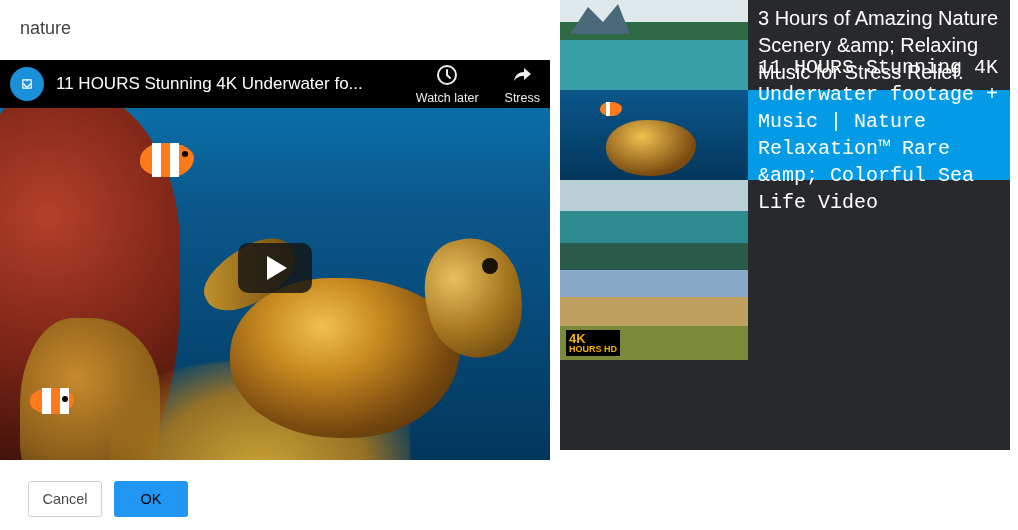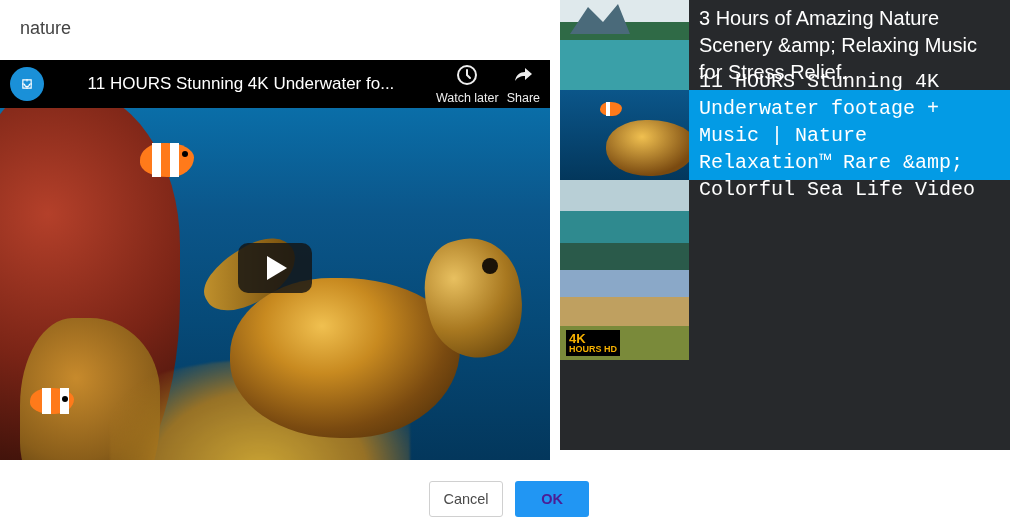--- a/index.html
+++ b/index.html
@@ -5,22 +5,22 @@
   * { box-sizing: border-box; margin: 0; padding: 0; }
   html, body { width: 1018px; height: 530px; font-family: Arial, Helvetica, sans-serif; background: #fff; overflow: hidden; }
 
   .search-bar { position: absolute; left: 0; top: 0; right: 0; height: 60px; padding: 18px 20px 0 20px; }
   .search-input { width: 520px; border: none; outline: none; font-size: 18px; color: #444; background: transparent; }
 
   .player { position: absolute; left: 0; top: 60px; width: 550px; height: 400px; background: #000; }
   .player-topbar { position: absolute; left: 0; top: 0; right: 0; height: 48px; background: rgba(0,0,0,.85); display: flex; align-items: center; padding: 0 10px; color: #fff; }
   .channel-logo { width: 34px; height: 34px; border-radius: 50%; background: #1a90d8; display: flex; align-items: center; justify-content: center; margin-right: 12px; flex-shrink: 0; }
   .channel-logo svg { width: 20px; height: 20px; }
-  .player-title { font-size: 17px; white-space: nowrap; overflow: hidden; text-overflow: ellipsis; flex: 1; color: #fff; text-align: center; }
-  .player-actions { display: flex; gap: 8px; margin-left: 10px; }
+  .player-title { font-size: 17px; white-space: nowrap; overflow: hidden; text-overflow: ellipsis; flex: 1; color: #fff; }
+  .player-actions { display: flex; gap: 26px; margin-left: 10px; }
   .pa { display: flex; flex-direction: column; align-items: center; font-size: 12.5px; color: #eee; cursor: pointer; }
   .pa svg { width: 24px; height: 24px; margin-bottom: 4px; }
 
   .player-image { position: absolute; left: 0; top: 48px; right: 0; bottom: 0; overflow: hidden; }
   .sea { position: absolute; inset: 0; background: linear-gradient(180deg, #0a6ea8 0%, #0b568a 30%, #064a78 60%, #03375c 100%); }
   .reef { position: absolute; left: -40px; top: -20px; width: 220px; height: 420px; background: radial-gradient(circle at 40% 30%, #b4402a 0%, #7a2416 45%, #3e120a 80%); border-radius: 60% 80% 70% 90% / 70% 60% 80% 60%; filter: blur(.4px); }
   .reef2 { position: absolute; left: 20px; top: 210px; width: 140px; height: 200px; background: radial-gradient(circle at 40% 30%, #c78a2c 0%, #8a5e1a 50%, #3e2b0a 90%); border-radius: 60% 80% 70% 90% / 70% 60% 80% 60%; }
   .turtle { position: absolute; left: 170px; top: 90px; width: 340px; height: 270px; }
   .turtle .shell { position: absolute; left: 60px; top: 80px; width: 230px; height: 160px; background: radial-gradient(ellipse at 40% 30%, #f0c050 0%, #c88a20 30%, #7a4a10 65%, #3a2306 100%); border-radius: 55% 65% 60% 60% / 60% 55% 70% 60%; }
   .turtle .head { position: absolute; left: 256px; top: 40px; width: 96px; height: 120px; background: radial-gradient(circle at 35% 30%, #e8c060 0%, #a87820 50%, #5a3a08 100%); border-radius: 60% 70% 60% 70% / 70% 60% 80% 60%; transform: rotate(-15deg); }
@@ -33,21 +33,21 @@
   .clown .stripe.s2 { left: 30px; }
   .clown .eye { position: absolute; right: 6px; top: 8px; width: 6px; height: 6px; background: #000; border-radius: 50%; }
   .anemone { position: absolute; left: 110px; bottom: -10px; width: 300px; height: 110px; background: radial-gradient(ellipse at 50% 100%, #e0b030 0%, #a87820 50%, transparent 80%); filter: blur(1px); opacity: .9; border-radius: 50% 50% 0 0; }
 
   .play-button { position: absolute; left: 50%; top: 52%; width: 74px; height: 50px; transform: translate(-50%,-50%); background: rgba(20,20,20,.82); border-radius: 10px; display: flex; align-items: center; justify-content: center; cursor: pointer; }
   .play-button::after { content: ""; border-left: 20px solid #fff; border-top: 12px solid transparent; border-bottom: 12px solid transparent; margin-left: 4px; }
 
   .list { position: absolute; left: 560px; top: 0; width: 450px; height: 450px; background: #27292c; color: #fff; overflow: hidden; }
   .item { display: flex; align-items: center; height: 90px; cursor: pointer; }
   .item.selected { background: #039be5; font-family: Liberation Mono, monospace; }
-  .thumb { width: 129px; height: 90px; flex-shrink: 0; position: relative; overflow: hidden; }
+  .thumb { width: 188px; height: 90px; flex-shrink: 0; position: relative; overflow: hidden; }
   .thumb .bg { position: absolute; inset: 0; }
   .item .title { flex: 1; padding: 0 10px; font-size: 20px; line-height: 1.35; }
 
   
   .t-river .bg { background: linear-gradient(180deg,#dfe9ec 0 25%, #2f6a46 25% 45%, #3aa0a8 45% 100%); }
   .t-river::after { content:""; position:absolute; left:10px; top:4px; width:60px; height:30px; background:#4a6a7a; clip-path: polygon(0 100%, 30% 10%, 55% 60%, 80% 0, 100% 100%); }
   .t-owl .bg { background: linear-gradient(180deg,#2a1a0a 0%, #4a3010 60%, #1a1006 100%); }
   .t-owl::before { content:""; position:absolute; left:55px; top:22px; width:30px; height:46px; background:#efe7d8; border-radius:50% 50% 45% 45%; box-shadow: 36px 4px 0 0 #efe7d8, 72px 0 0 0 #efe7d8; }
   .t-owl::after { content:""; position:absolute; left:4px; top:4px; width:46px; height:12px; background:#ffcf00; border:1.5px solid #000; }
   .t-owl .ng { position:absolute; left:6px; top:18px; font-size:6px; color:#fff; letter-spacing:.3px; line-height:1.1; text-transform:uppercase;}
@@ -57,24 +57,24 @@
   .t-sea .fish { position:absolute; left:40px; top:12px; width:22px; height:14px; background:#ff7a1a; border-radius:60% 70% 60% 70%/70% 60% 80% 60%; }
   .t-sea .fish::after { content:""; position:absolute; left:6px; top:0; width:4px; height:100%; background:#fff; }
   .t-piano .bg { background: linear-gradient(180deg,#b8cfd6 0 35%, #2f8a8f 35% 70%, #2a5a4a 70% 100%); }
   .t-piano::before { content:""; position:absolute; left:14px; top:18px; width:90px; height:54px; background:#2a4a20; clip-path: polygon(0 100%, 30% 10%, 60% 60%, 100% 100%); }
   .t-usa .bg { background: linear-gradient(180deg,#8aa8c8 0 30%, #bfa060 30% 62%, #7a8a3a 62% 100%); }
   .t-usa::before { content:""; position:absolute; left:70px; top:6px; width:90px; height:42px; background:#d8dee6; clip-path: polygon(0 100%, 15% 30%, 30% 70%, 45% 10%, 60% 60%, 75% 20%, 90% 70%, 100% 100%); }
   .t-usa::after { content:""; position:absolute; left:6px; bottom:4px; padding:2px 4px; background:#000; color:#f0b000; font-size:10px; font-weight:bold; }
   .t-usa .tag { position:absolute; left:6px; bottom:4px; font-size:9px; font-weight:bold; color:#f5b000; background:#000; padding:2px 3px; line-height:1; }
   .t-usa .tag .big { font-size:13px; display:block; }
 
-  .footer { position: absolute; left: 0; right: 0; bottom: 0; height: 62px; display: flex; align-items: center; justify-content: center; padding: 0 28px; gap: 12px; background: #fff; }
+  .footer { position: absolute; left: 0; right: 0; bottom: 0; height: 62px; display: flex; align-items: center; justify-content: flex-start; padding: 0 28px; gap: 12px; background: #fff; }
   .btn { min-width: 74px; height: 36px; border-radius: 3px; font-size: 14.5px; display: flex; align-items: center; justify-content: center; cursor: pointer; user-select: none; }
   .btn-cancel { border: 1px solid #d0d0d0; background: #fff; color: #4a4a4a; }
-  .btn-ok { background: #2196f3; color: #4c1d95; padding: 0 22px; font-weight: bold; }
+  .btn-ok { background: #2196f3; color: #000000; padding: 0 22px; }
 </style>
 </head>
 <body>
 
 <div class="search-bar">
   <input class="search-input" value="nature" style="">
 </div>
 
 <div class="player">
   <div class="player-image">
@@ -117,21 +117,21 @@
         <svg viewBox="0 0 24 24">
             <circle cx="12" cy="12" r="9" fill="none" stroke="#eee" stroke-width="2"></circle>
             <path d="M12 7 v5 l3 3" fill="none" stroke="#eee" stroke-width="2" stroke-linecap="round"></path>
           </svg>
         <span>Watch later</span>
       </div>
       <div class="pa">
         <svg viewBox="0 0 24 24">
             <path d="M14 5 l7 6 -7 6 v-4 c-5 0 -8 2 -10 5 1 -6 5 -9 10 -9 z" fill="#eee"></path>
           </svg>
-        <span>Share</span>
+        <span>Stress</span>
       </div>
     </div>
   </div>
 
   <div class="play-button"></div>
 </div>
 
 <div class="list">
   <div class="item">
     <div class="thumb t-river">

